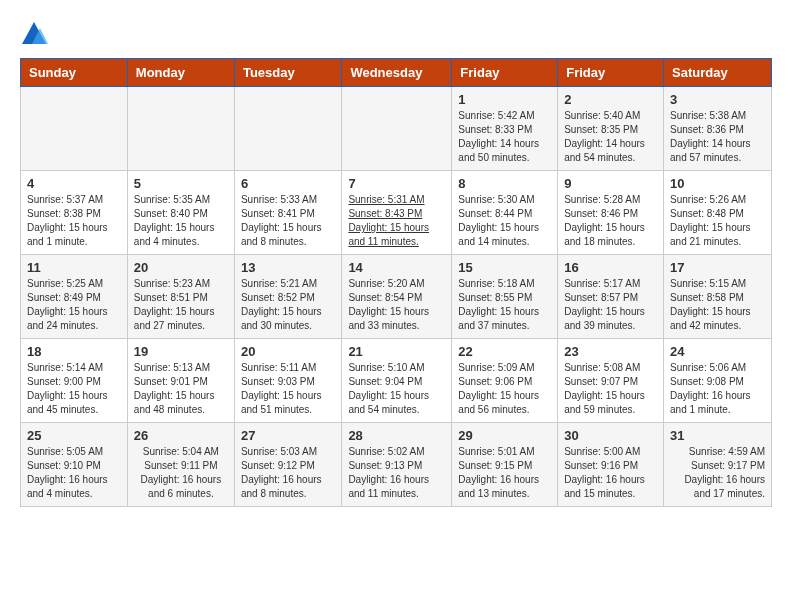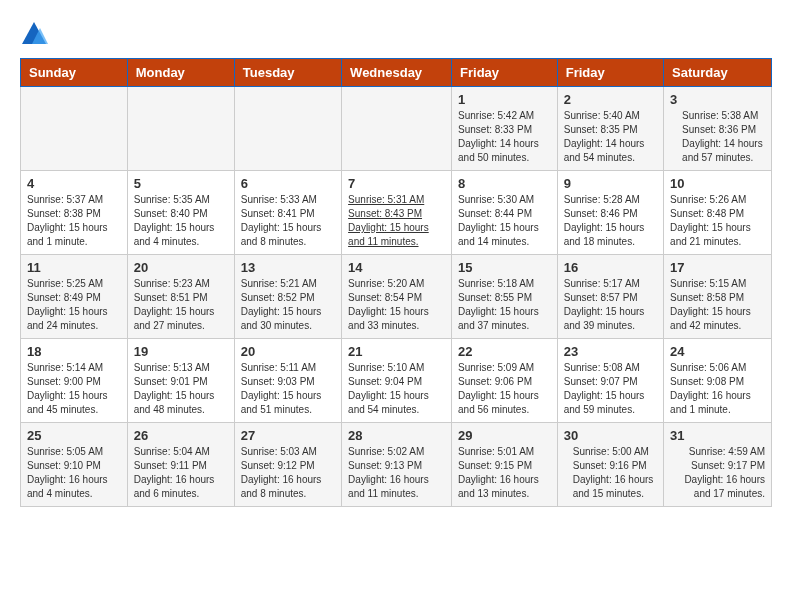--- a/index.html
+++ b/index.html
@@ -145,21 +145,21 @@
         </td>
         <td>
           <span class="day-number">2</span>
           <div class="day-info" style="white-space: pre-line;">Sunrise: 5:40 AM
 Sunset: 8:35 PM
 Daylight: 14 hours
 and 54 minutes.</div>
         </td>
         <td>
           <span class="day-number">3</span>
-          <div class="day-info" style="white-space: pre-line; margin-left: 12px;">Sunrise: 5:38 AM
+          <div class="day-info" style="white-space: pre-line;">Sunrise: 5:38 AM
 Sunset: 8:36 PM
 Daylight: 14 hours
 and 57 minutes.</div>
         </td>
       </tr>
       <tr>
         <td>
           <span class="day-number">4</span>
           <div class="day-info" style="white-space: pre-line;">Sunrise: 5:37 AM
 Sunset: 8:38 PM
@@ -314,21 +314,21 @@
       <tr>
         <td>
           <span class="day-number">25</span>
           <div class="day-info" style="white-space: pre-line;">Sunrise: 5:05 AM
 Sunset: 9:10 PM
 Daylight: 16 hours
 and 4 minutes.</div>
         </td>
         <td>
           <span class="day-number">26</span>
-          <div class="day-info" style="white-space: pre-line;">Sunrise: 5:04 AM
+          <div class="day-info" style="white-space: pre-line; text-align: center;">Sunrise: 5:04 AM
 Sunset: 9:11 PM
 Daylight: 16 hours
 and 6 minutes.</div>
         </td>
         <td>
           <span class="day-number">27</span>
           <div class="day-info" style="white-space: pre-line;">Sunrise: 5:03 AM
 Sunset: 9:12 PM
 Daylight: 16 hours
 and 8 minutes.</div>
@@ -342,21 +342,21 @@
         </td>
         <td>
           <span class="day-number">29</span>
           <div class="day-info" style="white-space: pre-line;">Sunrise: 5:01 AM
 Sunset: 9:15 PM
 Daylight: 16 hours
 and 13 minutes.</div>
         </td>
         <td>
           <span class="day-number">30</span>
-          <div class="day-info" style="white-space: pre-line; margin-left: 9px;">Sunrise: 5:00 AM
+          <div class="day-info" style="white-space: pre-line;">Sunrise: 5:00 AM
 Sunset: 9:16 PM
 Daylight: 16 hours
 and 15 minutes.</div>
         </td>
         <td>
           <span class="day-number">31</span>
           <div class="day-info" style="white-space: pre-line; text-align: right;">Sunrise: 4:59 AM
 Sunset: 9:17 PM
 Daylight: 16 hours
 and 17 minutes.</div>

